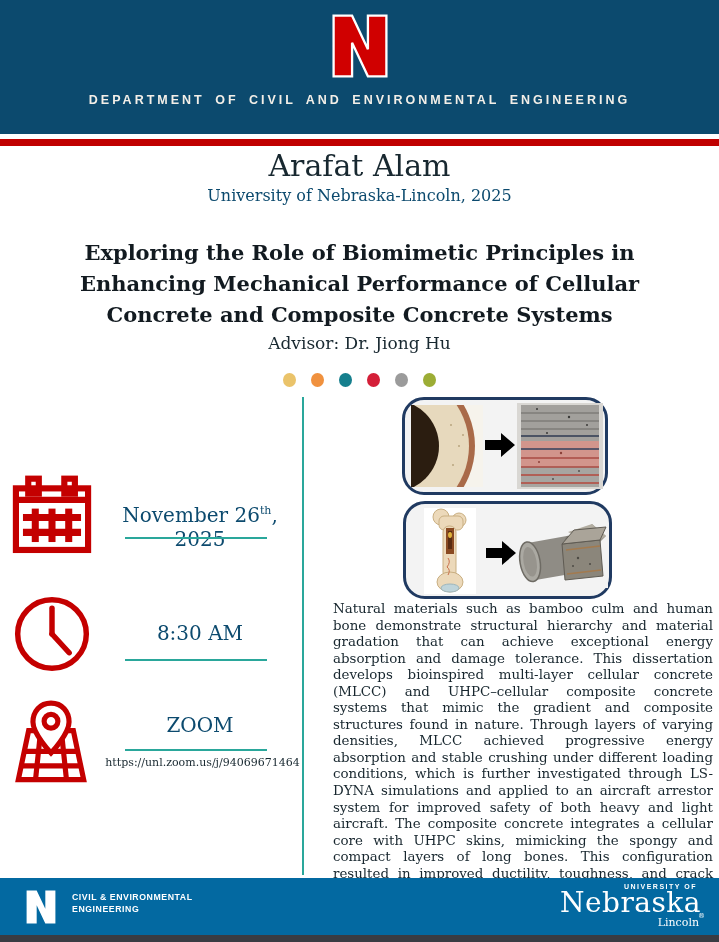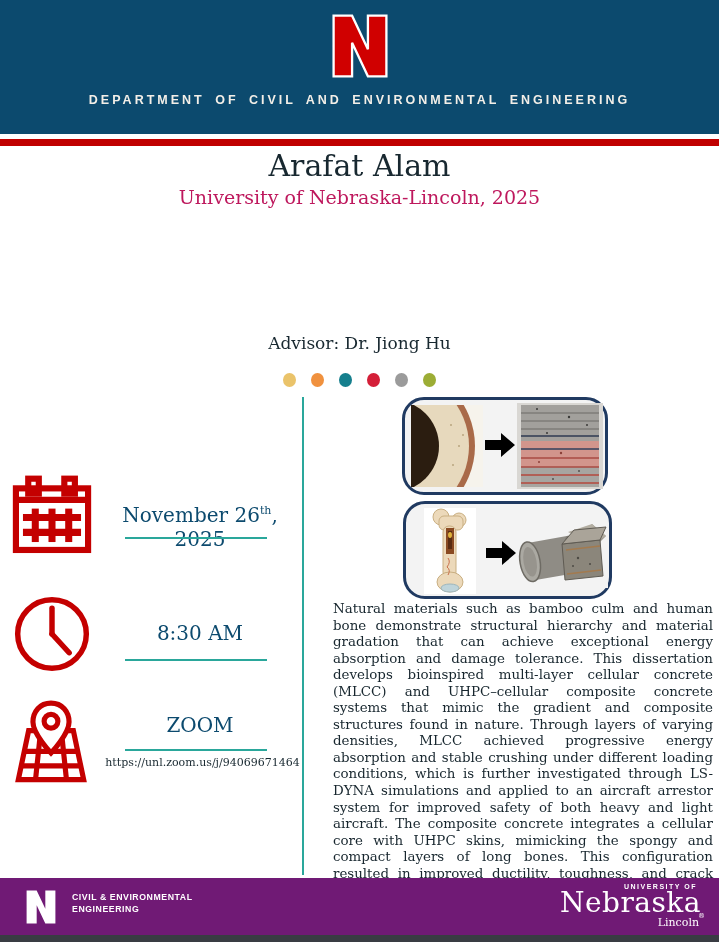--- a/index.html
+++ b/index.html
@@ -12,21 +12,21 @@
   .hdr{ position:absolute; left:0; top:0; width:719px; height:134px; background:#0c4a6e; }
   .hdr-n{ position:absolute; left:327px; top:9px; width:66px; height:74px; }
   .hdr-dept{
     position:absolute; left:0; top:93px; width:719px; text-align:center;
     font-family:"Liberation Sans", sans-serif; font-weight:700; font-size:12.5px;
     letter-spacing:3px; color:#f3efe8; word-spacing:4px;
   }
   .band-red{ position:absolute; left:0; top:139px; width:719px; height:7px; background:#c00000; }
   
   .speaker{ position:absolute; left:0; top:148px; width:719px; text-align:center; font-size:30px; color:#182830;}
-  .affil  { position:absolute; left:0; top:186px; width:719px; text-align:center; font-size:19px; color:#be185d;}
+  .affil  { position:absolute; left:0; top:186px; width:719px; text-align:center; font-size:16px; color:#0c4a6e;}
   .presents{ position:absolute; left:0; top:213px; width:719px; text-align:center; font-size:12.5px; color:#182830;}
   .title{ position:absolute; left:0; top:237px; width:719px; text-align:center;
           font-size:21px; font-weight:700; line-height:31px; color:#121a20;}
   .advisor{ position:absolute; left:0; top:333px; width:719px; text-align:center; font-size:17px; color:#182830;}
   .dots{ position:absolute; left:0; top:372px; width:719px; text-align:center; }
   .dots span{ display:inline-block; width:13px; height:14px; border-radius:50%; margin:0 5px; }
   
   .vdivider{ position:absolute; left:302px; top:397px; width:2px; height:478px; background:#2aa79b; }
   .icon{ position:absolute; }
   .info-txt{ position:absolute; left:100px; width:200px; text-align:center; font-size:20px; color:#0c4a6e;}
@@ -38,21 +38,21 @@
   .p1{ left:402px; top:397px; width:206px; height:98px; }
   .p2{ left:403px; top:501px; width:209px; height:98px; }
   .imgbox{ position:absolute; background:#fff; overflow:hidden; }
   .arrow{ position:absolute; }
   
   .abstract{
     position:absolute; left:333px; top:601px; width:380px; height:268px;
     font-size:13.4px; line-height:16.55px; text-align:justify; color:#17262e;
   }
   
-  .ftr{ position:absolute; left:0; top:878px; width:719px; height:57px; background:#701a75; }
+  .ftr{ position:absolute; left:0; top:878px; width:719px; height:57px; background:#0369a1; }
   .ftr-strip{ position:absolute; left:0; top:935px; width:719px; height:7px; background:#393c43; }
   .ftr-n{ position:absolute; left:23px; top:9px; width:36px; height:40px; }
   .ftr-unit{
     position:absolute; left:72px; top:13px; color:#ffffff;
     font-family:"Liberation Sans", sans-serif; font-weight:700; font-size:9.5px;
     letter-spacing:.6px; line-height:11.5px; transform:scaleX(.92); transform-origin:left;
   }
   .brand{ position:absolute; right:14px; top:2px; width:190px; height:55px; color:#fff; }
   .brand-top{ position:absolute; right:8px; top:3px; font-family:"Liberation Sans", sans-serif;
               font-size:7px; letter-spacing:1.5px; font-weight:700;}
@@ -68,20 +68,25 @@
   <div class="hdr">
     <svg class="hdr-n" viewBox="0 0 100 100">
       <path d="M10,4 H38 L62,55 V4 H90 V96 H62 L38,45 V96 H10 Z" fill="#d00000" stroke="#ffffff" stroke-width="3.5" stroke-linejoin="miter"></path>
     </svg>
     <div class="hdr-dept">DEPARTMENT OF CIVIL AND ENVIRONMENTAL ENGINEERING</div>
   </div>
   <div class="band-red"></div>
 
   <div class="speaker">Arafat Alam</div>
   <div class="affil">University of Nebraska-Lincoln, 2025</div>
+  <div class="title">
+    <div>Exploring the Role of Biomimetic Principles in</div>
+    <div>Enhancing Mechanical Performance of Cellular</div>
+    <div>Concrete and Composite Concrete Systems</div>
+  </div>
   <div class="advisor">Advisor: Dr. Jiong Hu</div>
 
   <div class="dots">
     <span style="background-color: rgb(234, 195, 106);"></span>
     <span style="background-color: rgb(240, 145, 62);"></span>
     <span style="background-color: rgb(21, 127, 141);"></span>
     <span style="background-color: rgb(212, 31, 56);"></span>
     <span style="background-color: rgb(155, 155, 155);"></span>
     <span style="background-color: rgb(156, 173, 53);"></span>
   </div>

